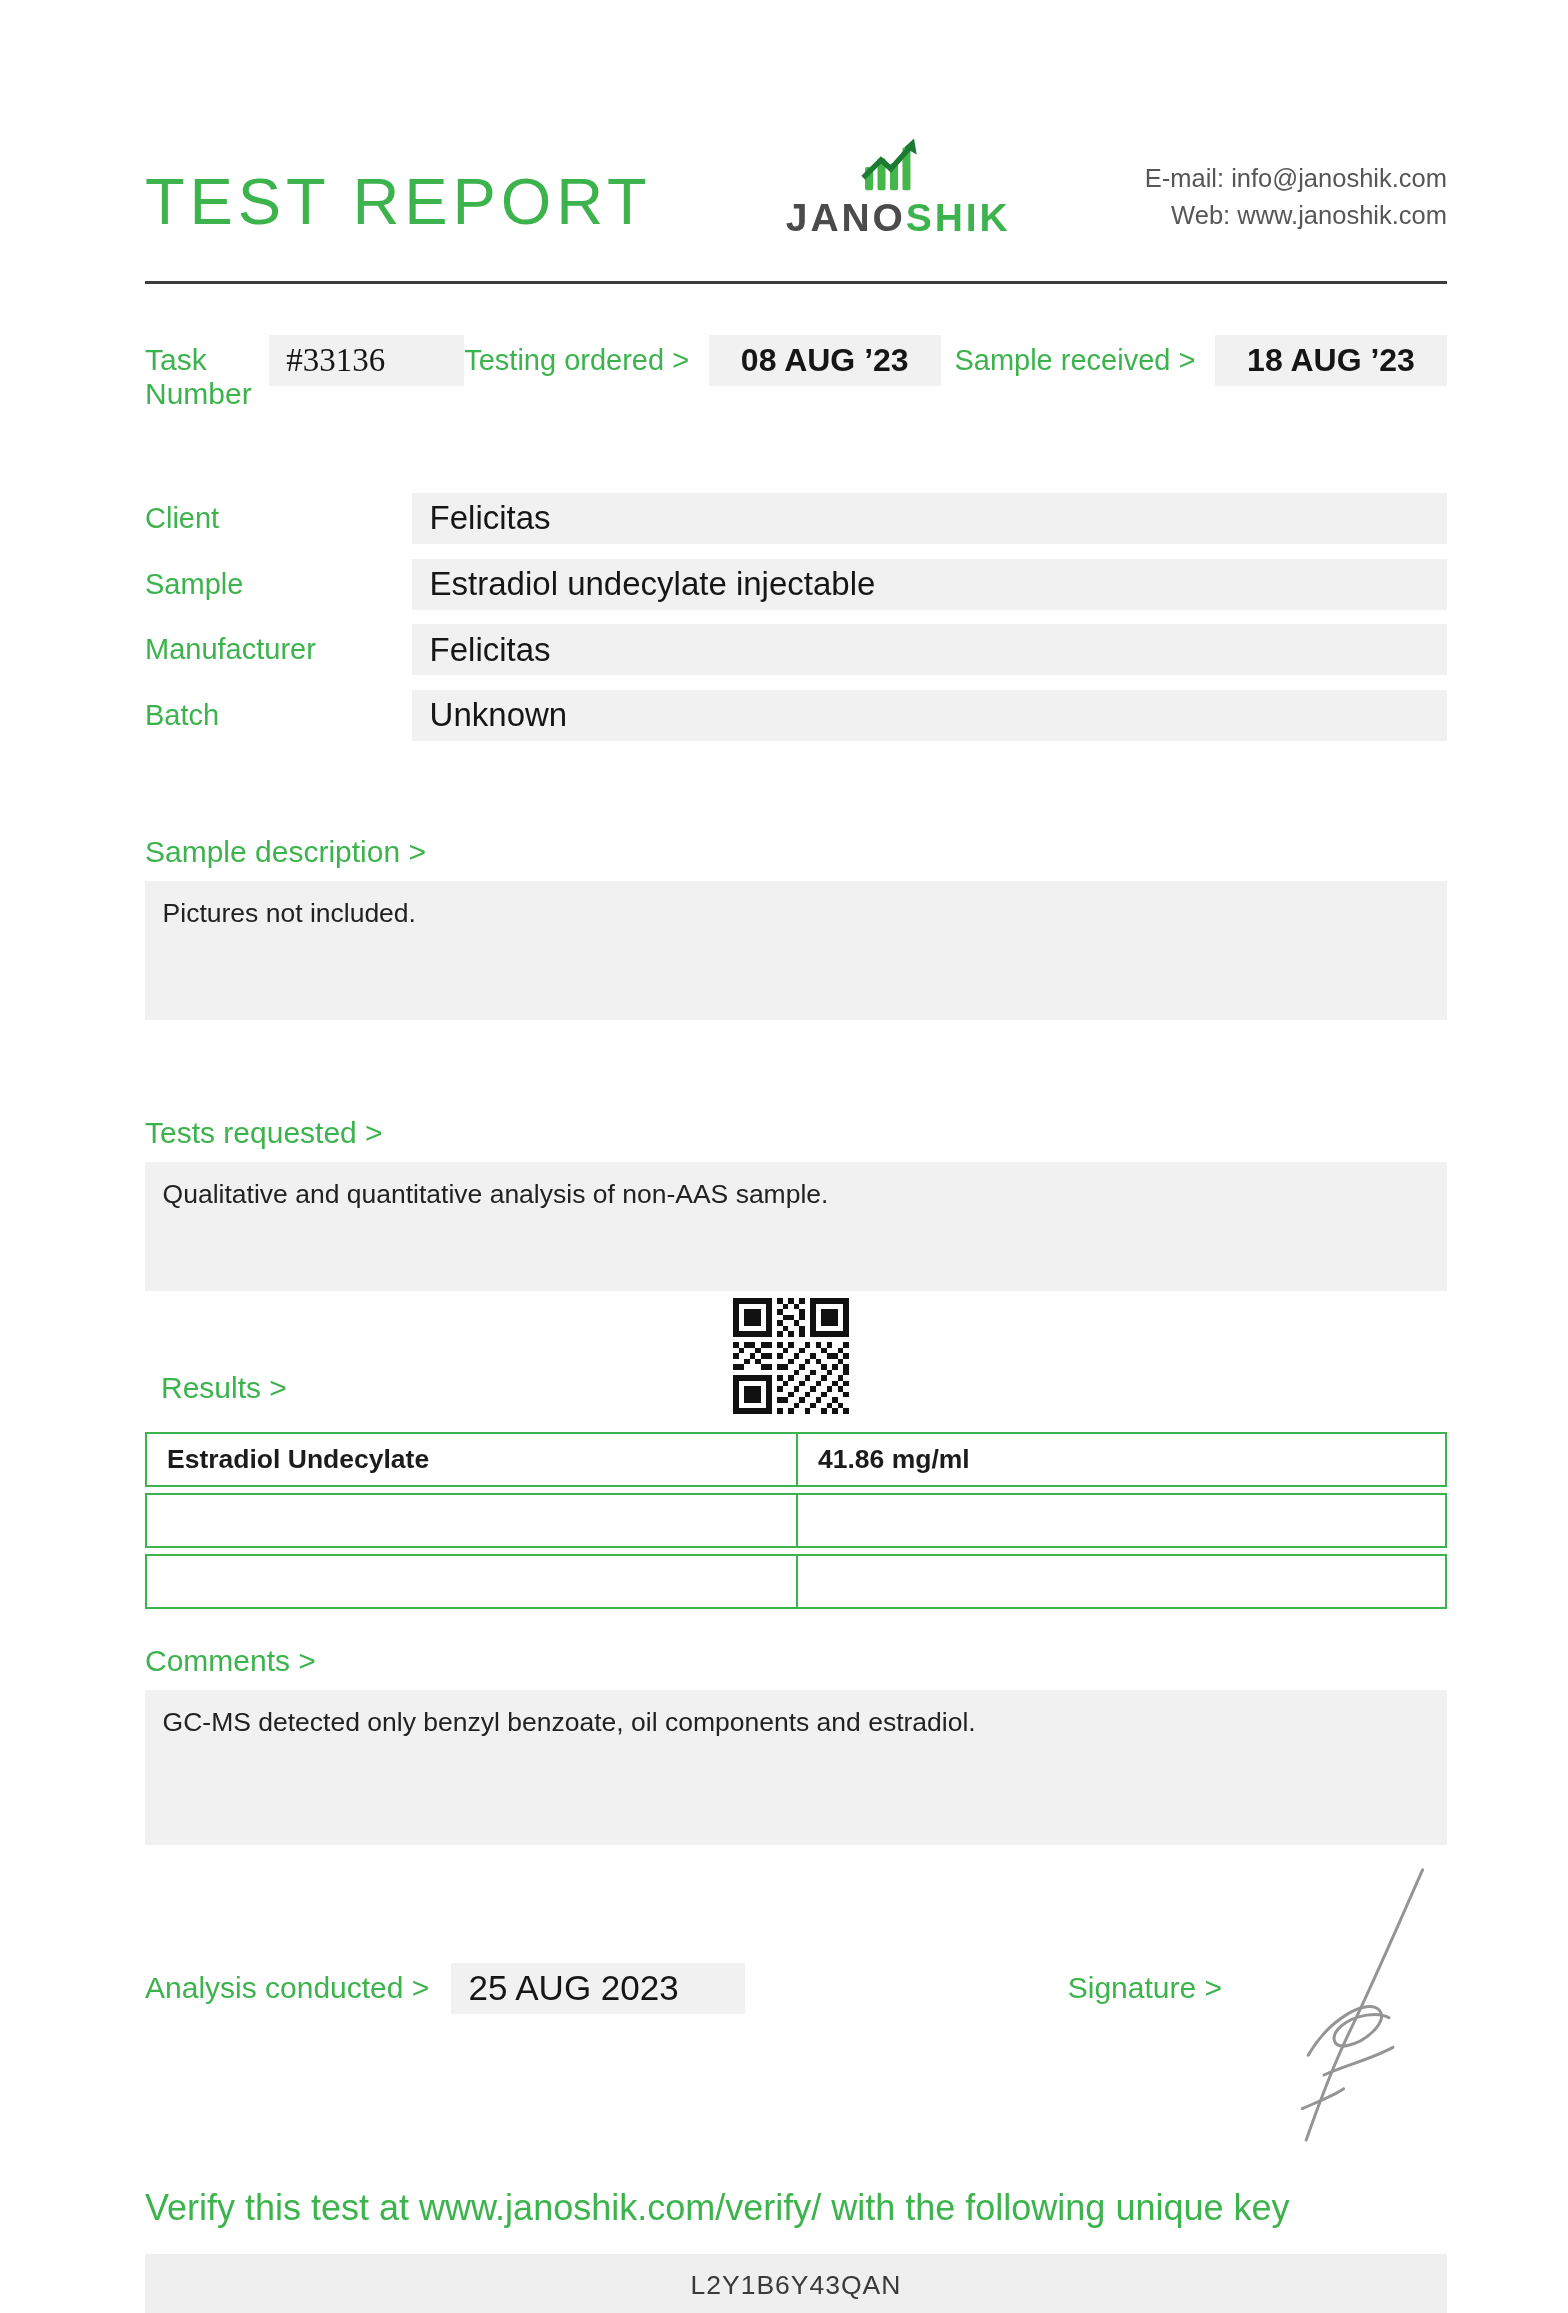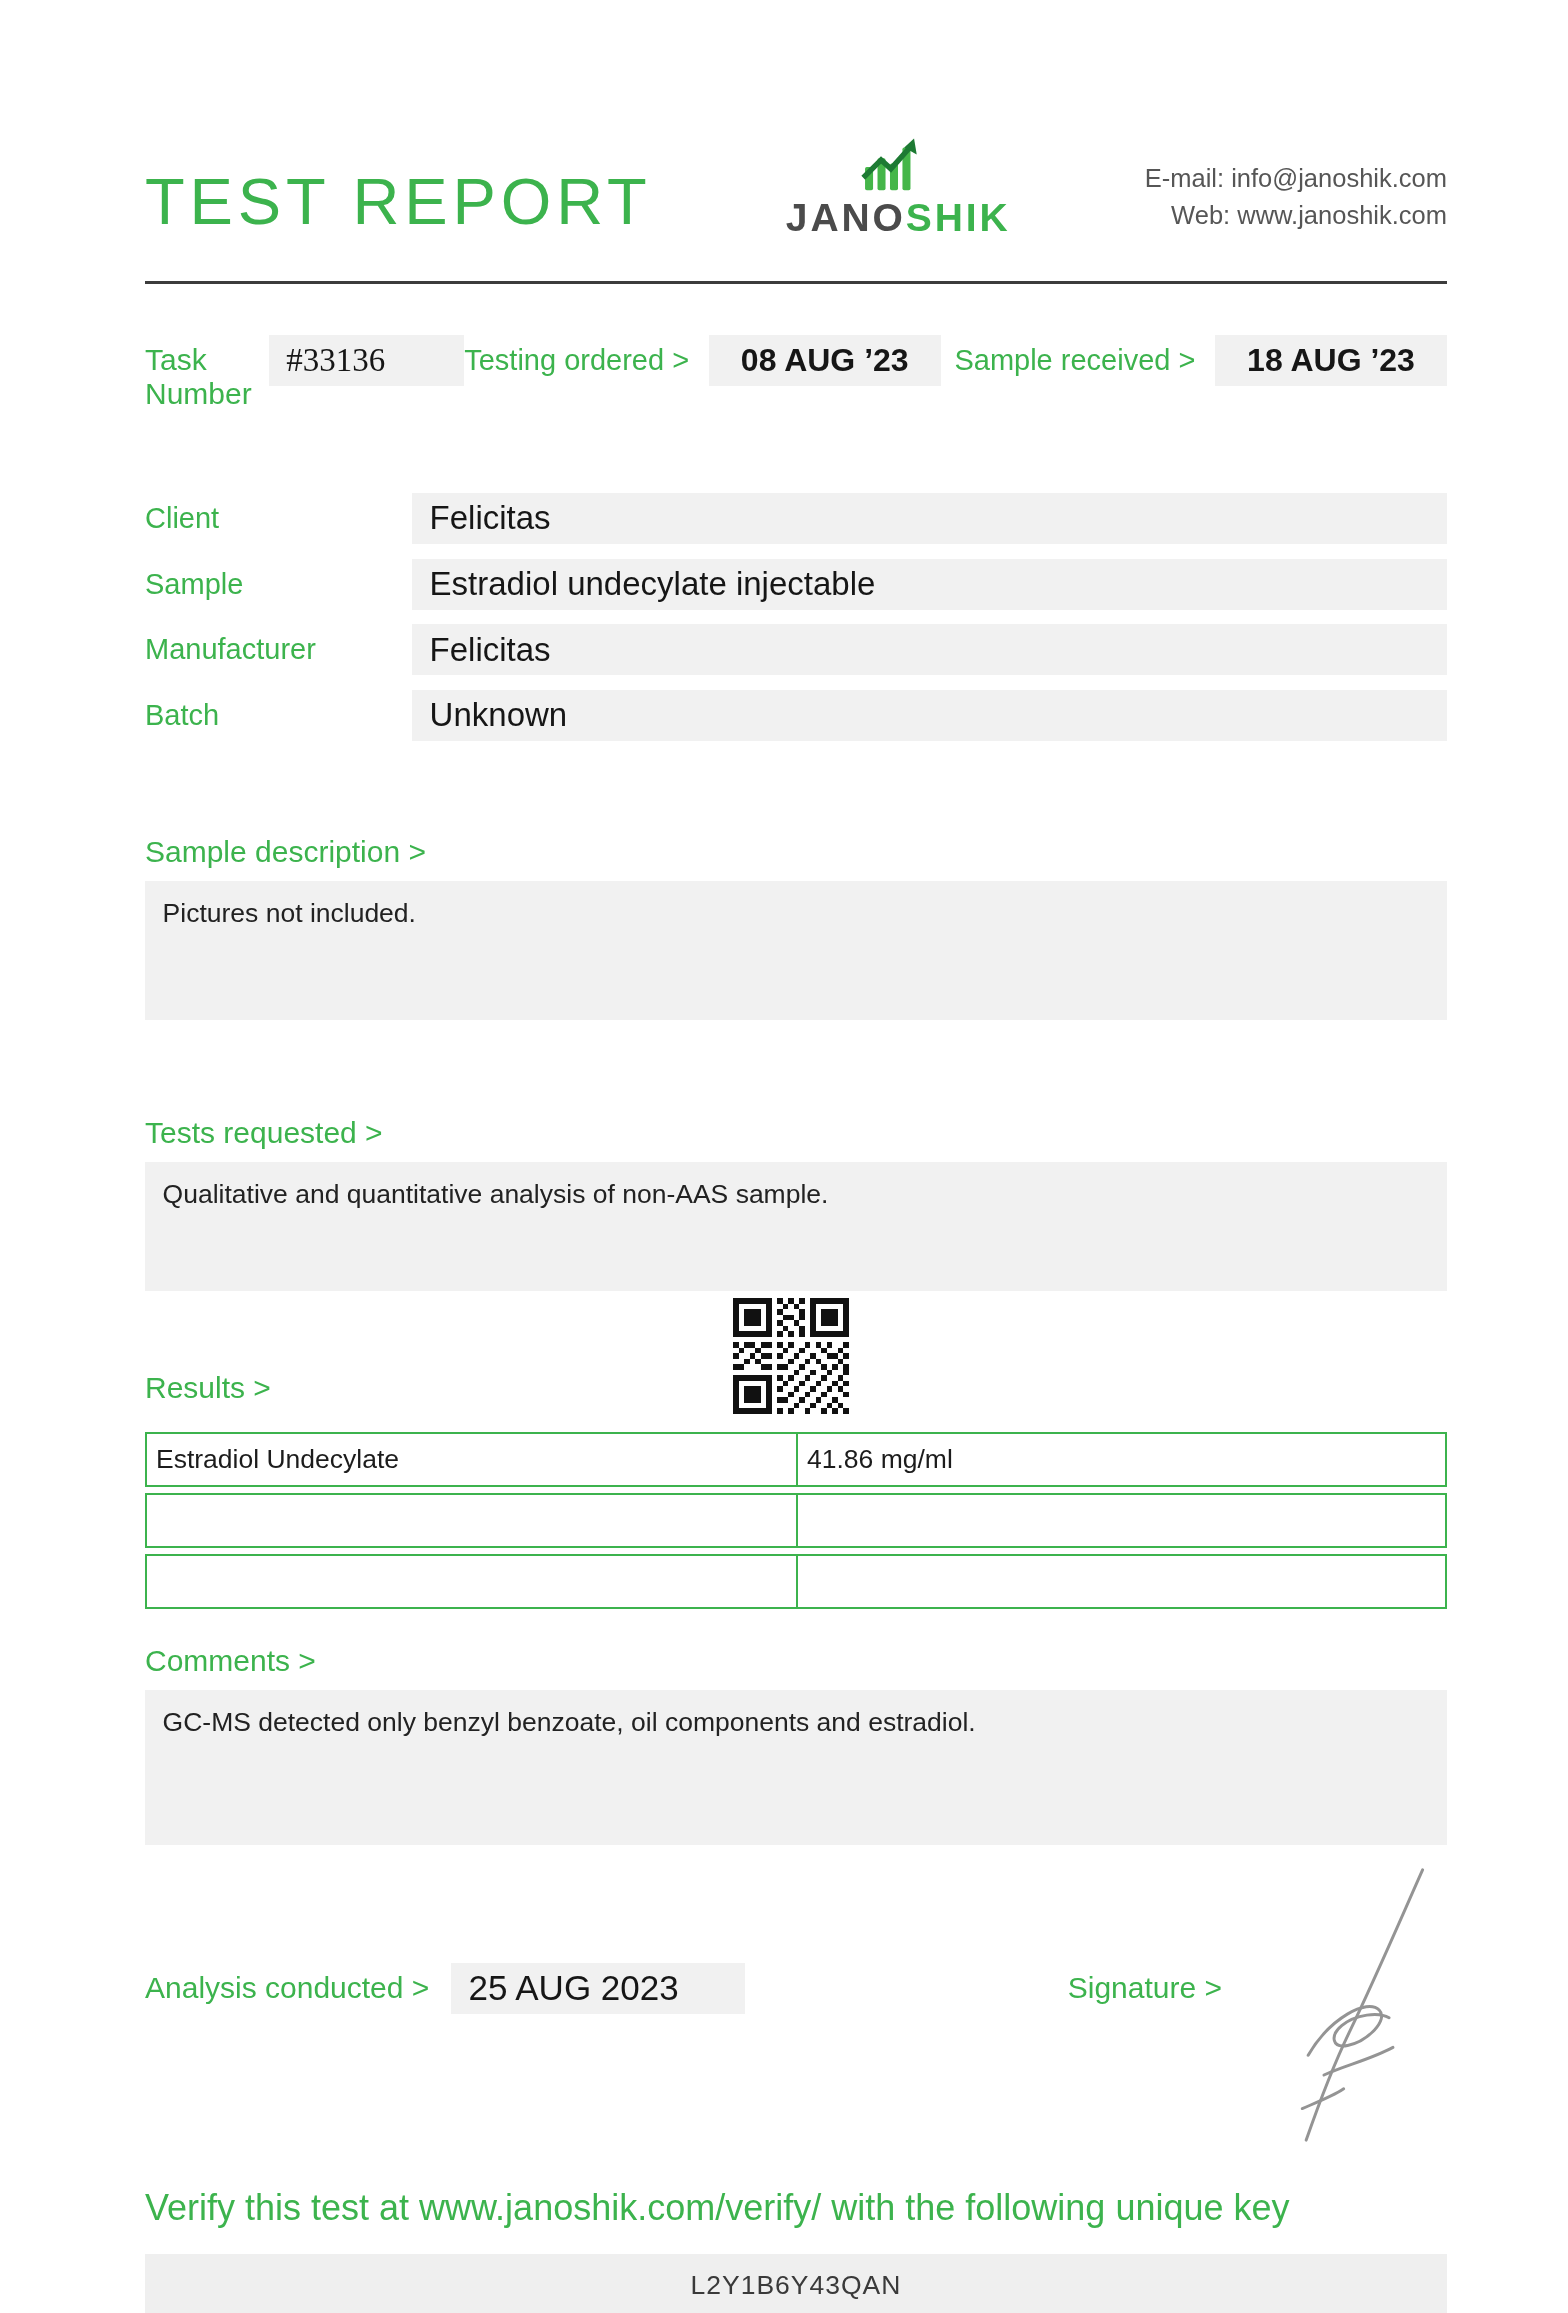--- a/index.html
+++ b/index.html
@@ -55,25 +55,25 @@
   .panel { background:#f1f1f1; color:#222222; font-size:26.5px; padding:15.7px 17.6px; margin-top:11.8px; line-height:1.3; }
   .panel-desc { min-height:139px; }
   .panel-tests { min-height:129px; }
   .panel-comments { min-height:155px; }
   .head-desc { margin-top:94px; }
   .head-tests { margin-top:96px; }
   .head-comments { margin-top:35px; }
 
   
   .results-head { position:relative; height:122px; margin-top:7.8px; }
-  .results-title { position:absolute; left:0; bottom:15.7px; }
+  .results-title { position:absolute; left:16px; bottom:15.7px; }
   .qr { position:absolute; left:588px; top:0; width:116px; height:116px; }
   .results-table { margin-top:11.8px; }
   .res-row { display:grid; grid-template-columns:1fr 1fr; margin-bottom:5.9px; }
-  .res-cell { border:2.9px solid var(--accent); height:55px; display:flex; align-items:center; padding:0 9px; font-size:26.5px; background:#ffffff; }
+  .res-cell { border:2.9px solid var(--accent); height:55px; display:flex; align-items:center; padding:0 20px; font-size:26.5px; background:#ffffff;font-weight:bold; }
   .res-cell.first { border-right:none; }
 
   
   .footer-row { display:flex; align-items:center; margin-top:118px; }
   .analysis-label { font-size:30px; color:var(--accent); margin-right:21.6px; white-space:nowrap; }
   .analysis-date { min-width:294px; font-size:35px; }
   .sig-label { font-size:30px; color:var(--accent); margin-left:auto; margin-right:225px; white-space:nowrap; }
   .signature { position:absolute; left:1272px; top:1862px; width:169px; height:286px; }
 
   .verify-line { margin-top:173px; font-size:36px; color:var(--accent); white-space:nowrap; }

